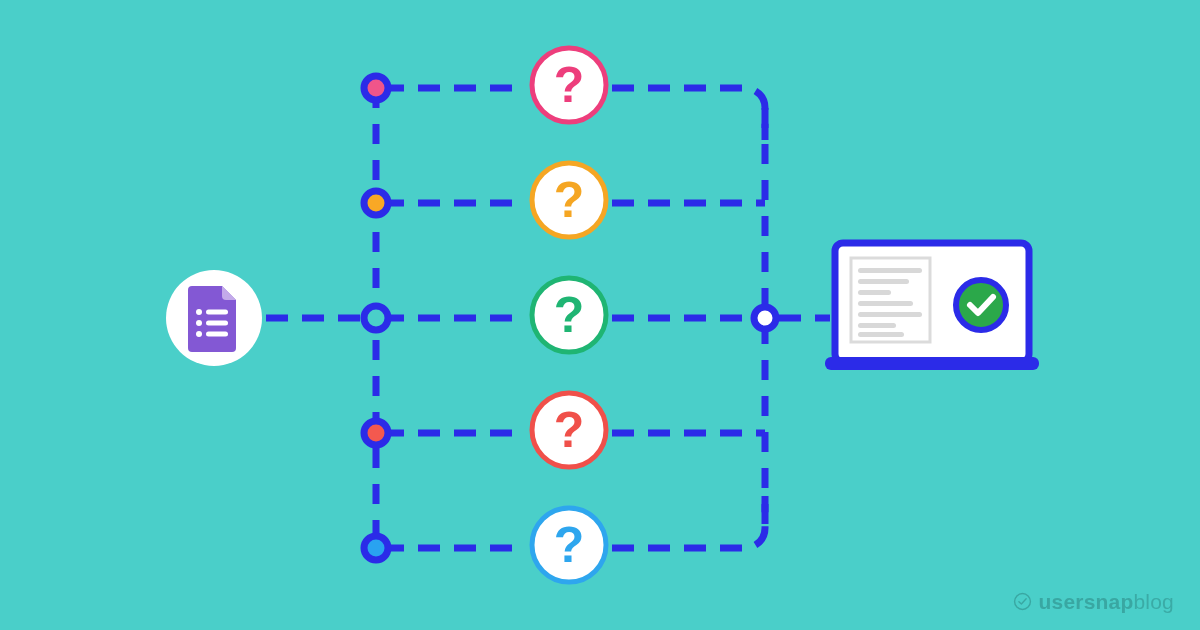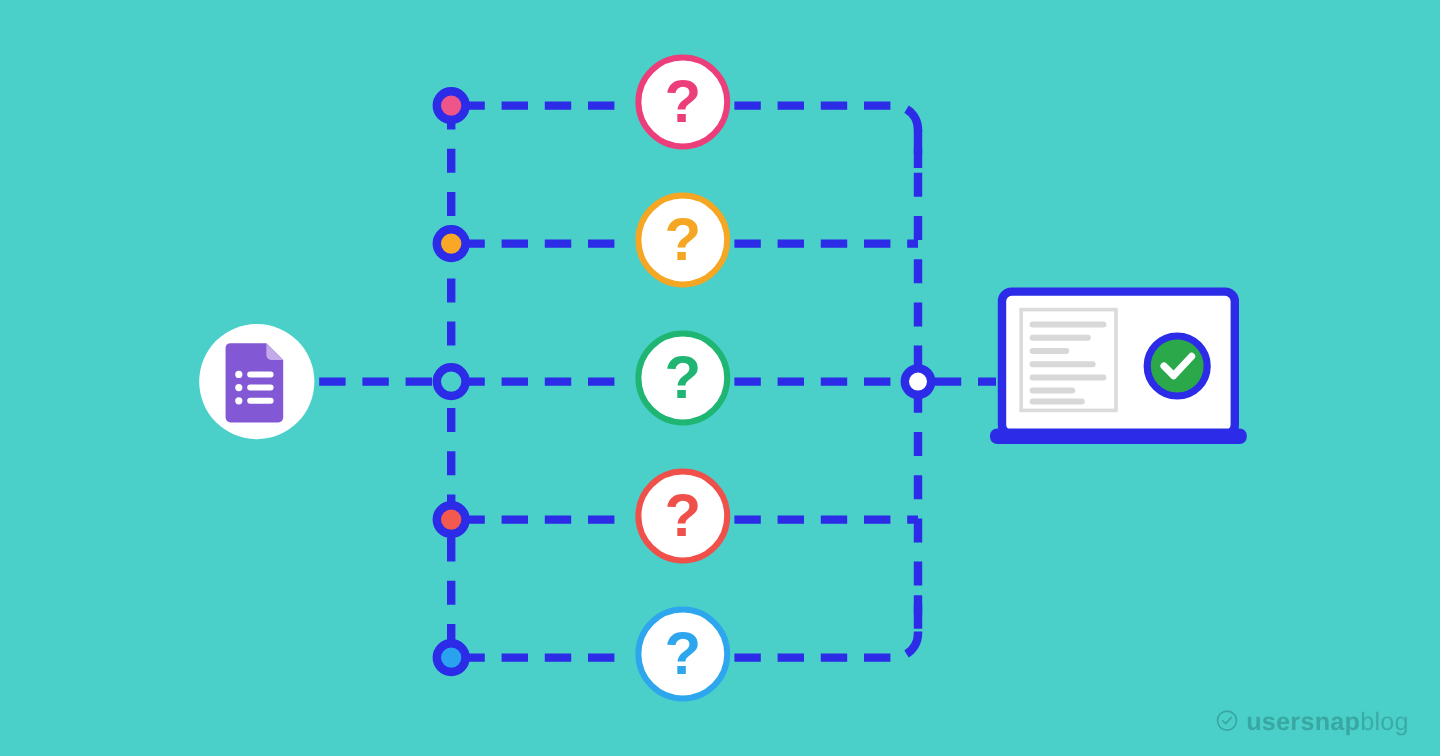--- a/index.html
+++ b/index.html
@@ -22,21 +22,21 @@
     left: 0;
     top: 0;
     width: 1200px;
     height: 630px;
   }
   .brand {
     position: absolute;
     right: 26px;
     bottom: 18px;
     display: flex;
-    align-items: flex-start;
+    align-items: center;
     gap: 7px;
     opacity: 0.62;
   }
   .brand-mark {
     width: 19px;
     height: 19px;
     flex: 0 0 auto;
   }
   .brand-text {
     font-size: 21px;

